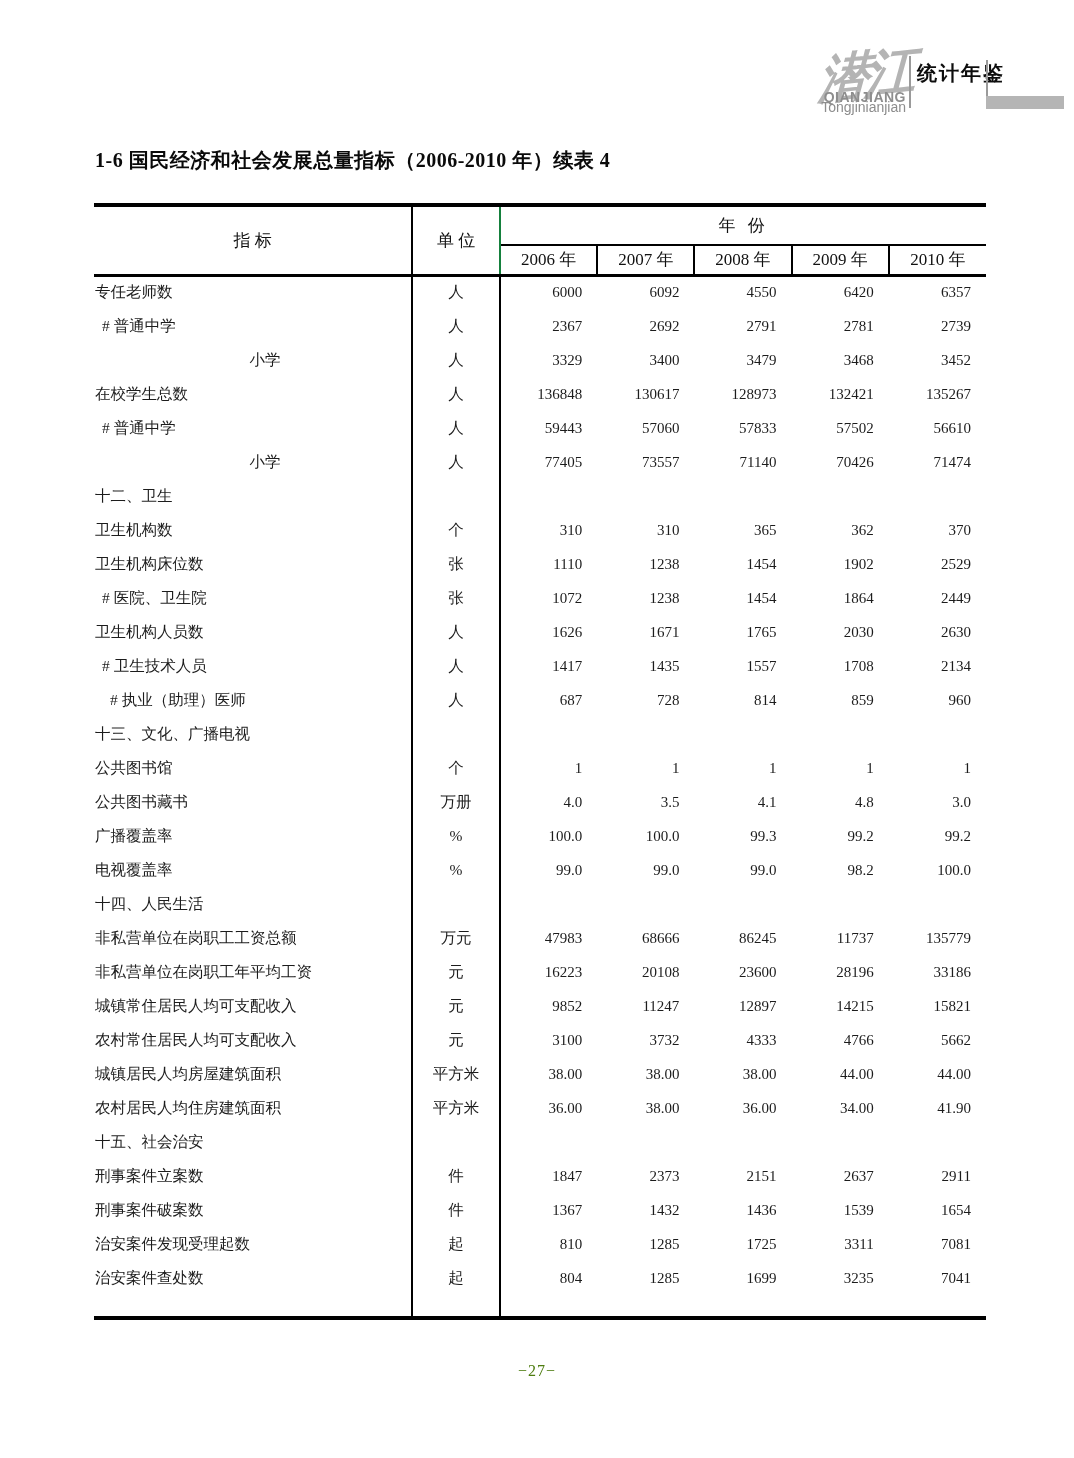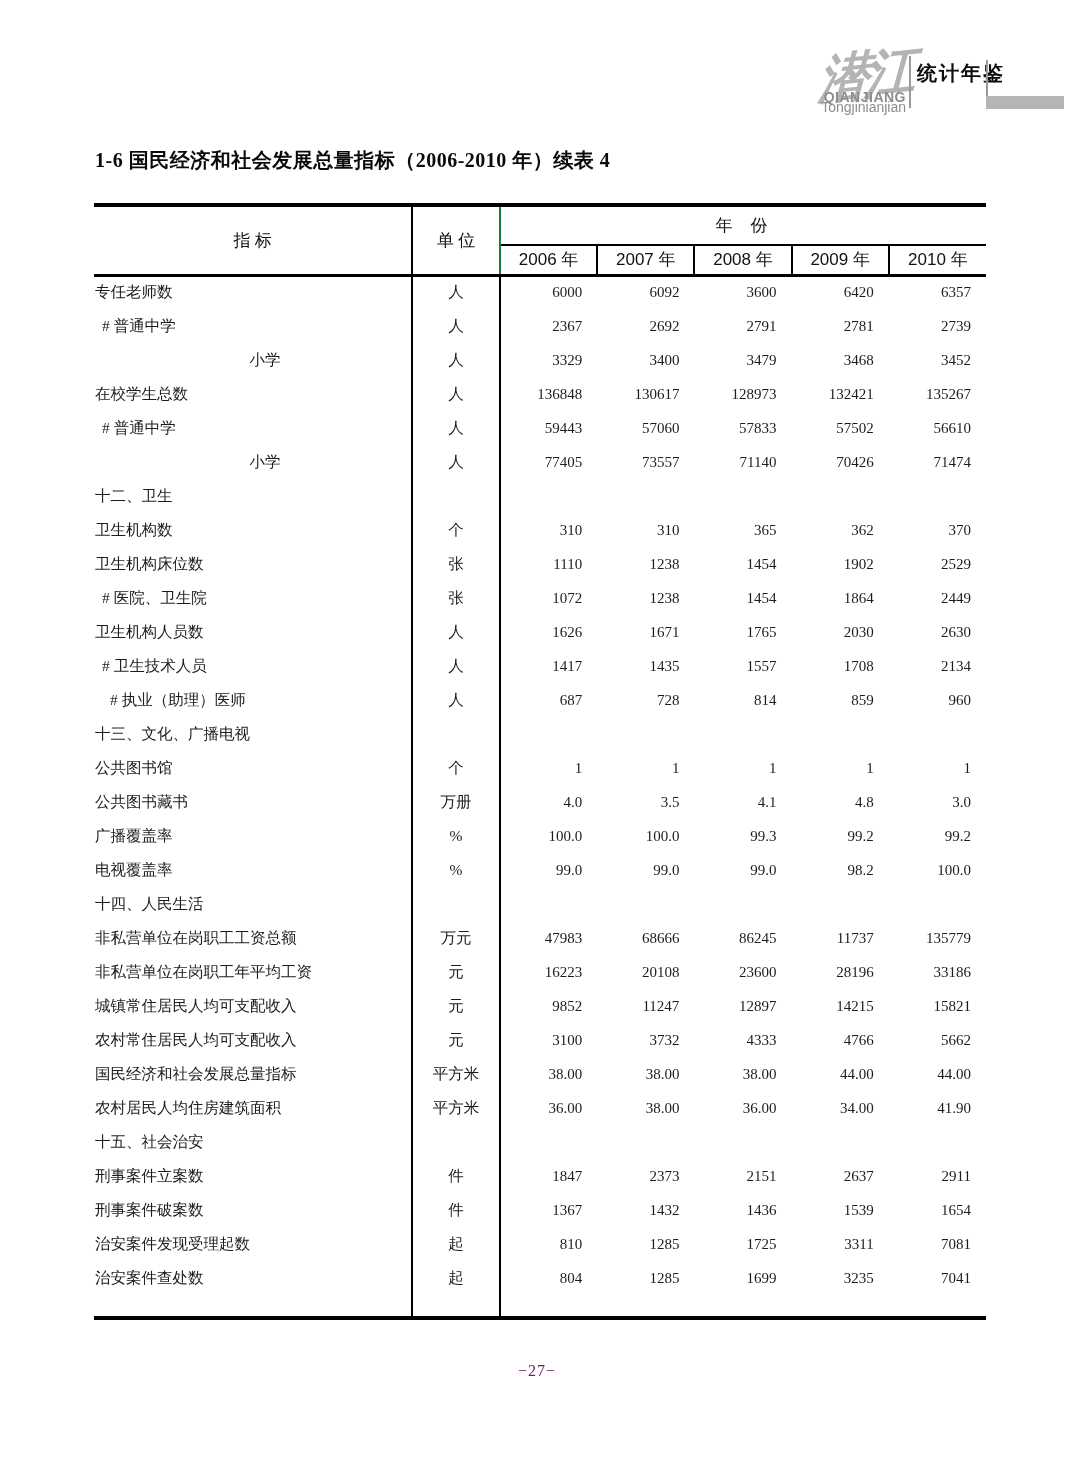--- a/index.html
+++ b/index.html
@@ -64,39 +64,39 @@
     border-top:4px solid #000;
     border-bottom:4px solid #000;
   }
   table.stat th, table.stat td {
     font-weight:normal; vertical-align:middle;
     overflow:hidden; white-space:nowrap;
   }
   thead th { font-size:17px; color:#111; }
   th.h-ind  { width:318px; border-right:2px solid #000; border-bottom:3px solid #000; }
   th.h-unit { width:88px;  text-align:center; border-right:2px solid #15803d; border-bottom:3px solid #000; }
-  th.h-years{ height:40px; text-align:center; border-bottom:2px solid #000; letter-spacing:4px;font-family:Liberation Mono, monospace; }
+  th.h-years{ height:40px; text-align:center; border-bottom:2px solid #000; letter-spacing:4px; }
   tr.hrow2 th { height:30px; border-bottom:3px solid #000;
-    font-family:Liberation Sans, sans-serif; font-size:17px; width:97px; text-align:center;margin-left:8px; }
+    font-family:Liberation Serif, serif; font-size:17px; width:97px; text-align:center;margin-left:8px; }
   tr.hrow2 th + th { border-left:2px solid #000; }
 
   tbody td { height:34px; font-size:15.5px; }
   td.c-ind  { border-right:2px solid #000; text-align:left; }
   td.c-unit { border-right:2px solid #000; text-align:center; }
   td.c-val  { text-align:right; padding-right:15px; font-size:15px; }
   td.ind-0 { padding-left:1px;margin-left:33px; }
   td.ind-1 { padding-left:8px; }
   td.ind-2 { padding-left:16px; }
   td.ind-3 { padding-left:25px;text-align:center; }
   tr.spacer td { height:23px; }
 
   
   .page-footer {
     position:absolute; left:0; top:1362px; width:1074px;
-    text-align:center; font-size:16px; color:#701a75;
+    text-align:center; font-size:16px; color:#4d7c0f;
     letter-spacing:1px;
   }
 </style>
 </head>
 <body>
 
 <div class="page">
 
   <div class="logo-calligraphy">潜江</div>
   <div class="logo-en">
@@ -125,21 +125,21 @@
           <th>2009 年</th>
           <th>2010 年</th>
         </tr>
       </thead>
       <tbody>
           <tr>
             <td class="c-ind ind-0">专任老师数</td>
             <td class="c-unit">人</td>
             <td class="c-val">6000</td>
             <td class="c-val">6092</td>
-            <td class="c-val">3600</td>
+            <td class="c-val">4550</td>
             <td class="c-val">6420</td>
             <td class="c-val">6357</td>
           </tr>
           <tr>
             <td class="c-ind ind-1"># 普通中学</td>
             <td class="c-unit">人</td>
             <td class="c-val">2367</td>
             <td class="c-val">2692</td>
             <td class="c-val">2791</td>
             <td class="c-val">2781</td>
@@ -328,21 +328,21 @@
           <tr>
             <td class="c-ind ind-0">农村常住居民人均可支配收入</td>
             <td class="c-unit">元</td>
             <td class="c-val">3100</td>
             <td class="c-val">3732</td>
             <td class="c-val">4333</td>
             <td class="c-val">4766</td>
             <td class="c-val">5662</td>
           </tr>
           <tr>
-            <td class="c-ind ind-0">国民经济和社会发展总量指标</td>
+            <td class="c-ind ind-0">城镇居民人均房屋建筑面积</td>
             <td class="c-unit">平方米</td>
             <td class="c-val">38.00</td>
             <td class="c-val">38.00</td>
             <td class="c-val">38.00</td>
             <td class="c-val">44.00</td>
             <td class="c-val">44.00</td>
           </tr>
           <tr>
             <td class="c-ind ind-0">农村居民人均住房建筑面积</td>
             <td class="c-unit">平方米</td>

